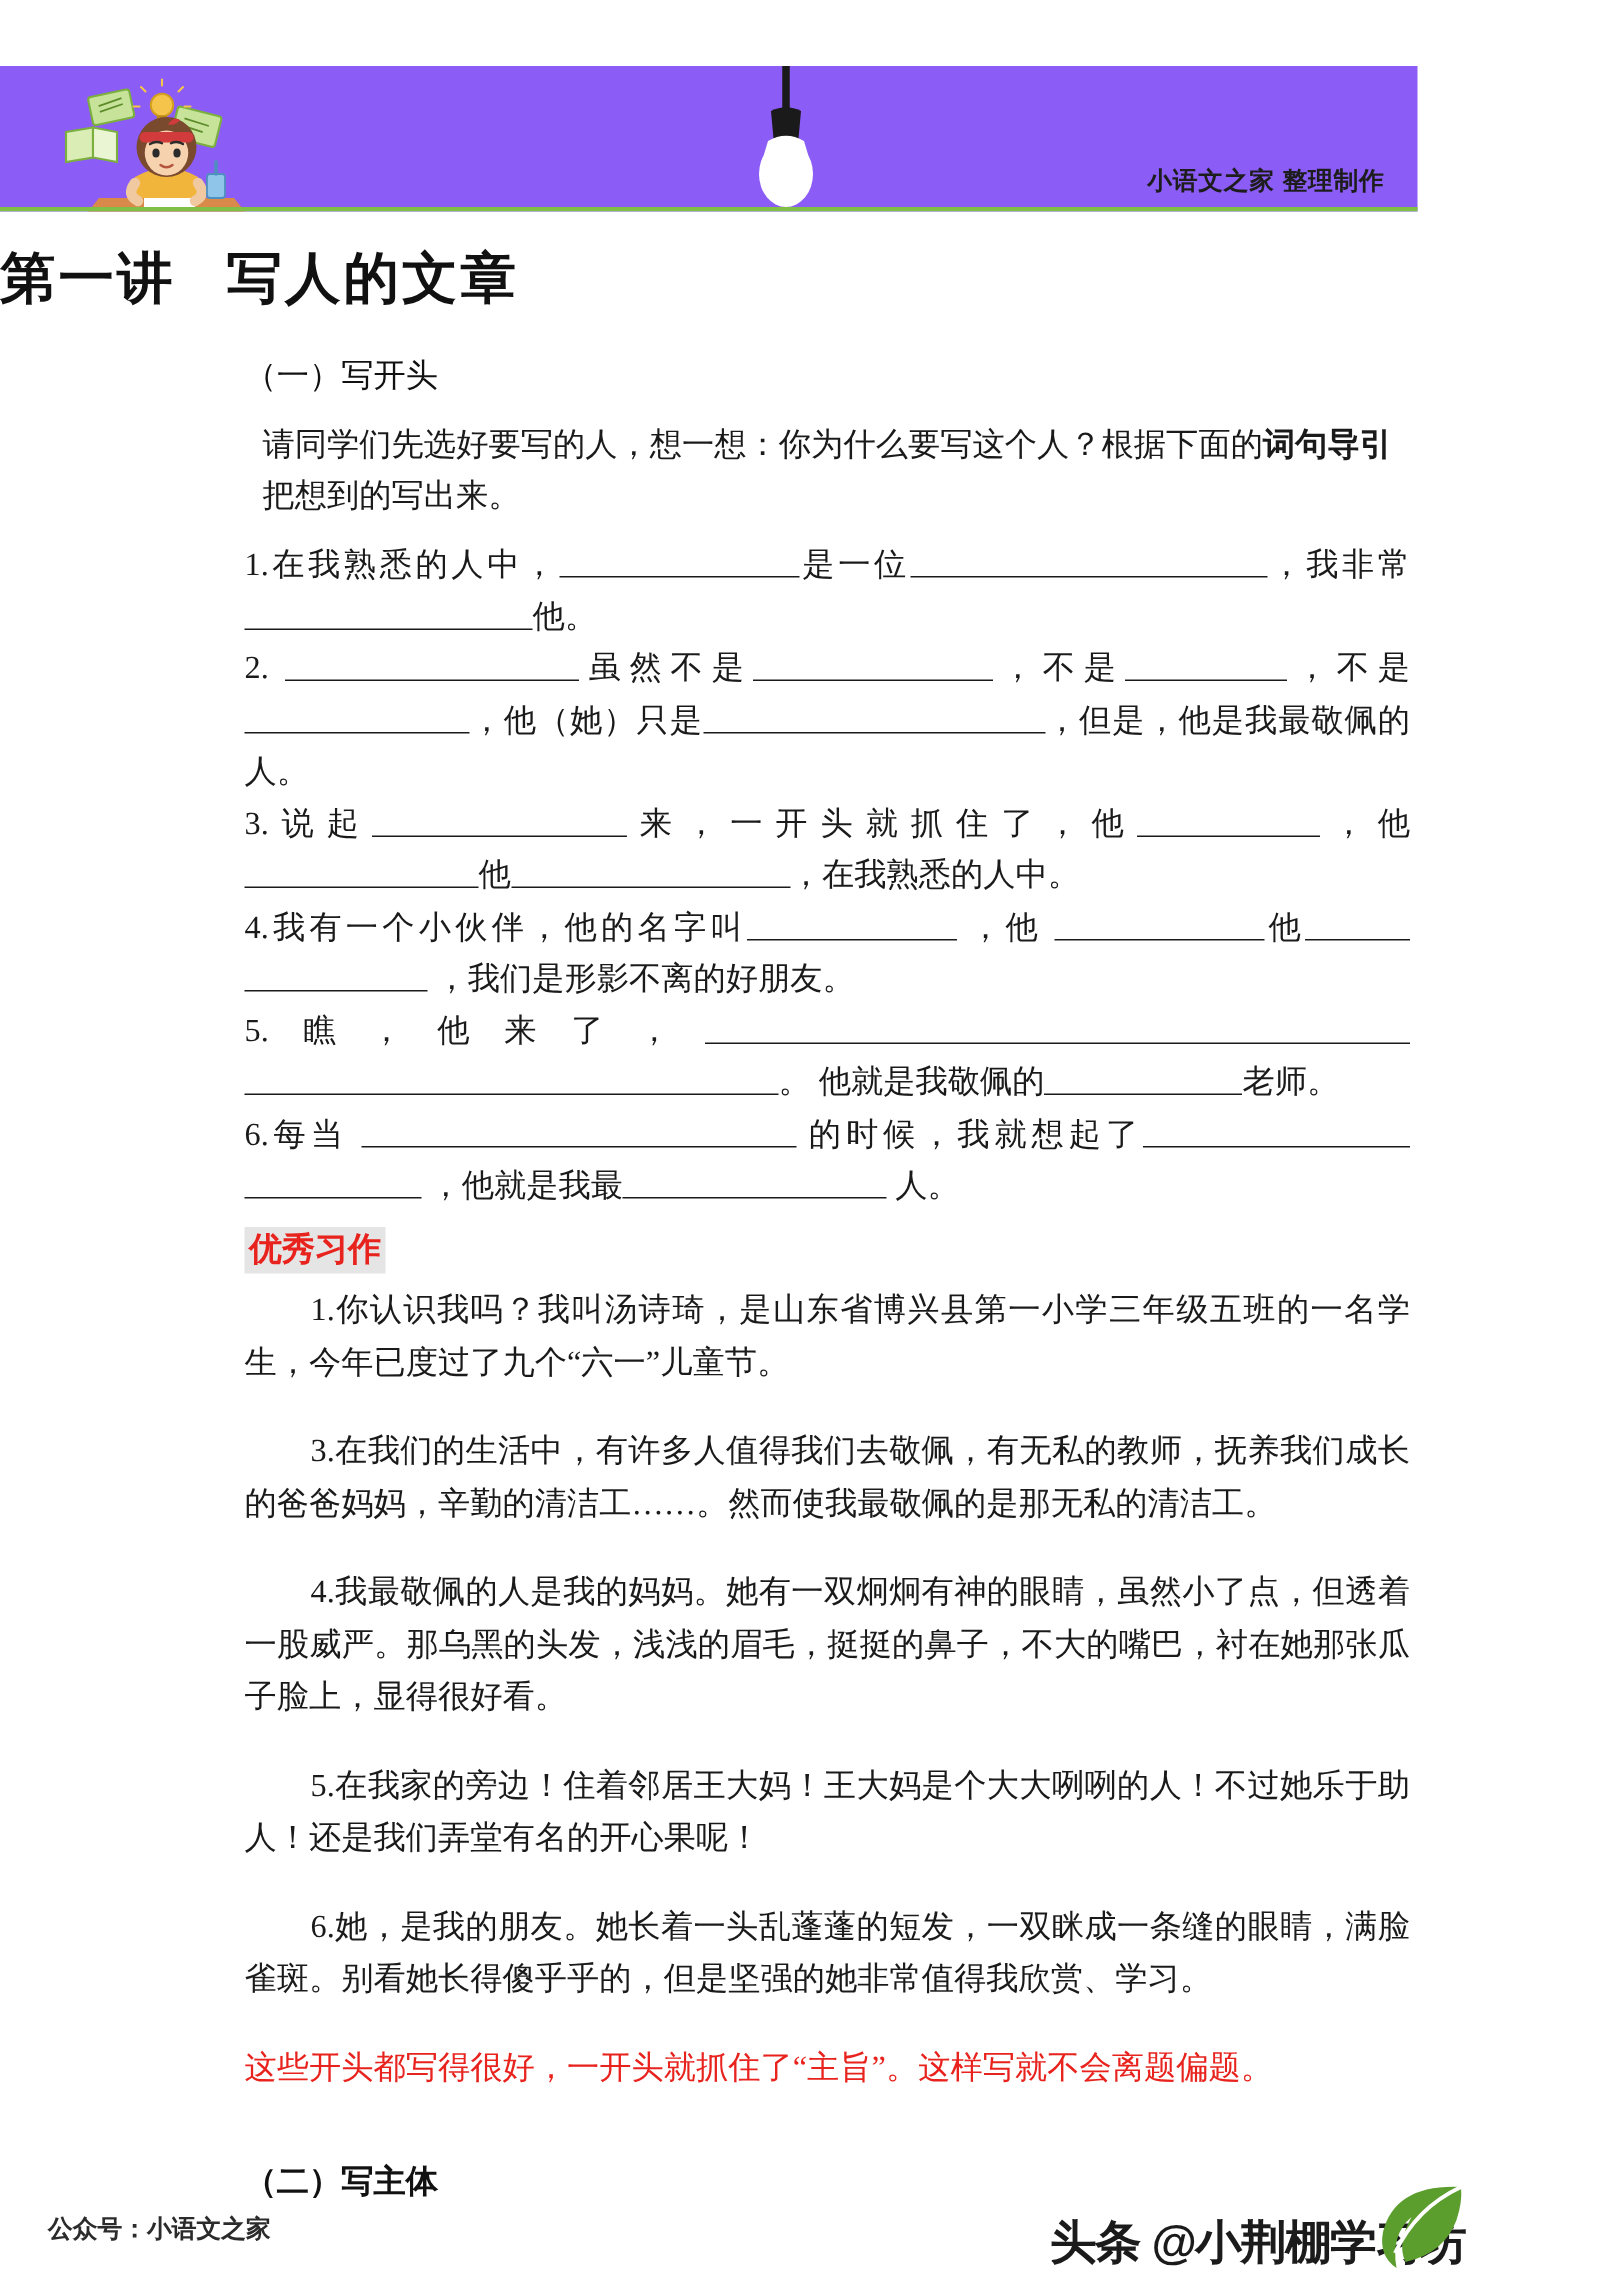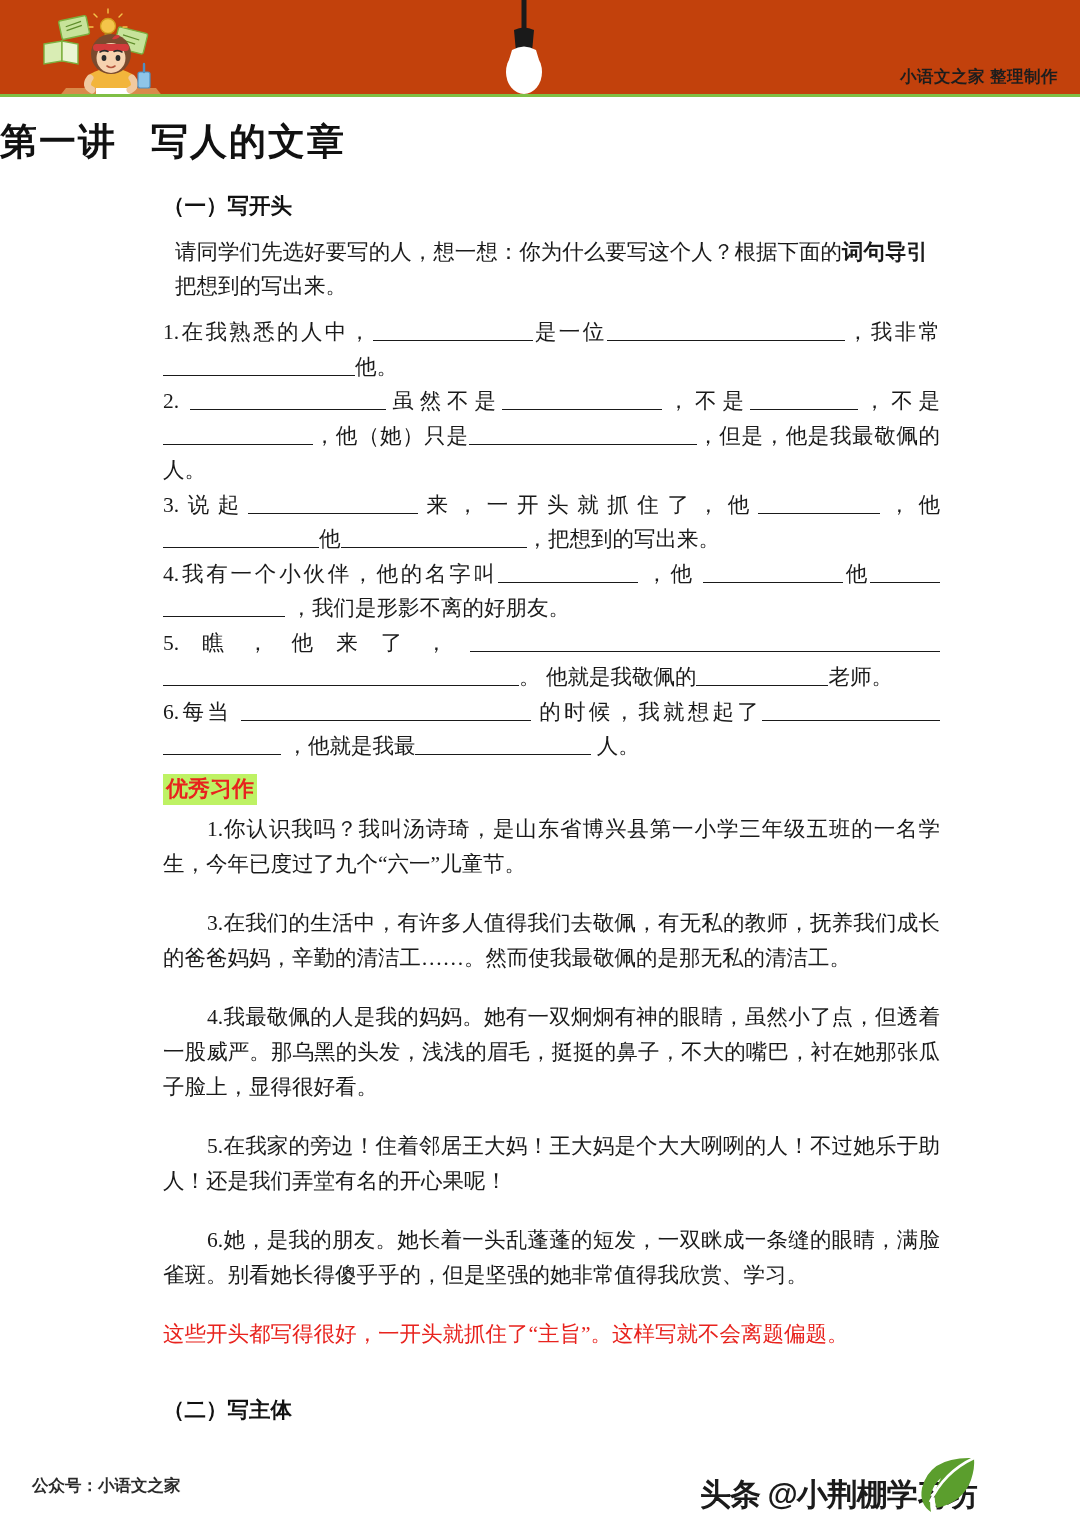--- a/index.html
+++ b/index.html
@@ -11,24 +11,25 @@
     height: 1528px;
     background: #ffffff;
     font-family: "Liberation Serif", "DejaVu Serif", serif;
     position: relative;
     overflow: hidden;
   }
 
   
   .header-band {
     position: relative;
-    width: 1080px;
+    width: 945px;
     height: 97px;
-    background: #c2410c;
+    background: #8b5cf6;
     overflow: hidden;
+    margin-top: 44px;
   }
   .header-band-underline {
     position: absolute;
     left: 0;
     bottom: 0;
     width: 1080px;
     height: 3px;
     background: #7FBF45;
   }
 
@@ -84,21 +85,21 @@
     padding: 0 140px 0 163px;
     margin-top: 22px;
     font-size: 21.5px;
     line-height: 33.6px;
     color: #1a1a1a;
     text-align: justify;
   }
 
   .sec-head {
     font-size: 21.5px;
-    font-weight: bold;
+    font-weight: normal;
     line-height: 34px;
     margin: 0;
     color: #111;
   }
 
   .intro-para {
     margin: 12px;
     line-height: 34px;
   }
   .intro-para b { font-weight: bold; }
@@ -112,21 +113,21 @@
   .bl {
     display: inline-block;
     border-bottom: 1.6px solid #1a1a1a;
     vertical-align: baseline;
     height: 1.05em;
     margin-bottom: -2px;
   }
 
   .hl-red {
     display: inline-block;
-    background: #bef264;
+    background: #e5e5e5;
     color: #e8231e;
     font-weight: bold;
     font-size: 22px;
     padding: 1px 3px 2px 3px;
     line-height: 28px;
   }
   .hl-wrap { margin: 9px 0 6px 0; }
 
   .essay {
     margin: 0 0 24px 0;
@@ -268,21 +269,21 @@
 
 <div class="page-body">
 
   <div class="sec-head">（一）写开头</div>
 
   <p class="intro-para"><span>请同学们先选好要写的人，想一想：你为什么要写这个人？根据下面的</span><b>词句导引</b><span>把想到的写出来。</span></p>
 
   <div id="fill-items">
       <p class="fill-item"><span>1.</span><span>在我熟悉的人中，</span><span class="bl" style="width: 160px;"></span><span>是一位</span><span class="bl" style="width: 238px;"></span><span>，我非常</span><span class="bl" style="width: 192px;"></span><span>他。</span></p>
       <p class="fill-item"><span>2.</span><span> </span><span class="bl" style="width: 196px;"></span><span>虽然不是</span><span class="bl" style="width: 160px;"></span><span>，不是</span><span class="bl" style="width: 108px;"></span><span>，不是</span><span class="bl" style="width: 150px;"></span><span>，他（她）只是</span><span class="bl" style="width: 228px;"></span><span>，但是，他是我最敬佩的人。</span></p>
-      <p class="fill-item"><span>3.</span><span>说起</span><span class="bl" style="width: 170px;"></span><span>来，一开头就抓住了，他</span><span class="bl" style="width: 122px;"></span><span>，他</span><span class="bl" style="width: 156px;"></span><span>他</span><span class="bl" style="width: 186px;"></span><span>，把想到的写出来。</span></p>
+      <p class="fill-item"><span>3.</span><span>说起</span><span class="bl" style="width: 170px;"></span><span>来，一开头就抓住了，他</span><span class="bl" style="width: 122px;"></span><span>，他</span><span class="bl" style="width: 156px;"></span><span>他</span><span class="bl" style="width: 186px;"></span><span>，在我熟悉的人中。</span></p>
       <p class="fill-item"><span>4.</span><span>我有一个小伙伴，他的名字叫</span><span class="bl" style="width: 140px;"></span><span> ，他 </span><span class="bl" style="width: 140px;"></span><span>他</span><span class="bl" style="width: 70px;"></span><span class="bl" style="width: 122px;"></span><span> ，我们是形影不离的好朋友。</span></p>
       <p class="fill-item"><span>5.</span><span>瞧，他来了，</span><span class="bl" style="width: 470px;"></span><span class="bl" style="width: 356px;"></span><span>。 他就是我敬佩的</span><span class="bl" style="width: 132px;"></span><span>老师。</span></p>
       <p class="fill-item"><span>6.</span><span>每当 </span><span class="bl" style="width: 290px;"></span><span> 的时候，我就想起了</span><span class="bl" style="width: 178px;"></span><span class="bl" style="width: 118px;"></span><span> ，他就是我最</span><span class="bl" style="width: 176px;"></span><span> 人。</span></p>
     </div>
 
   <div class="hl-wrap">
     <span class="hl-red">优秀习作</span>
   </div>
 
   <div id="essay-list">

